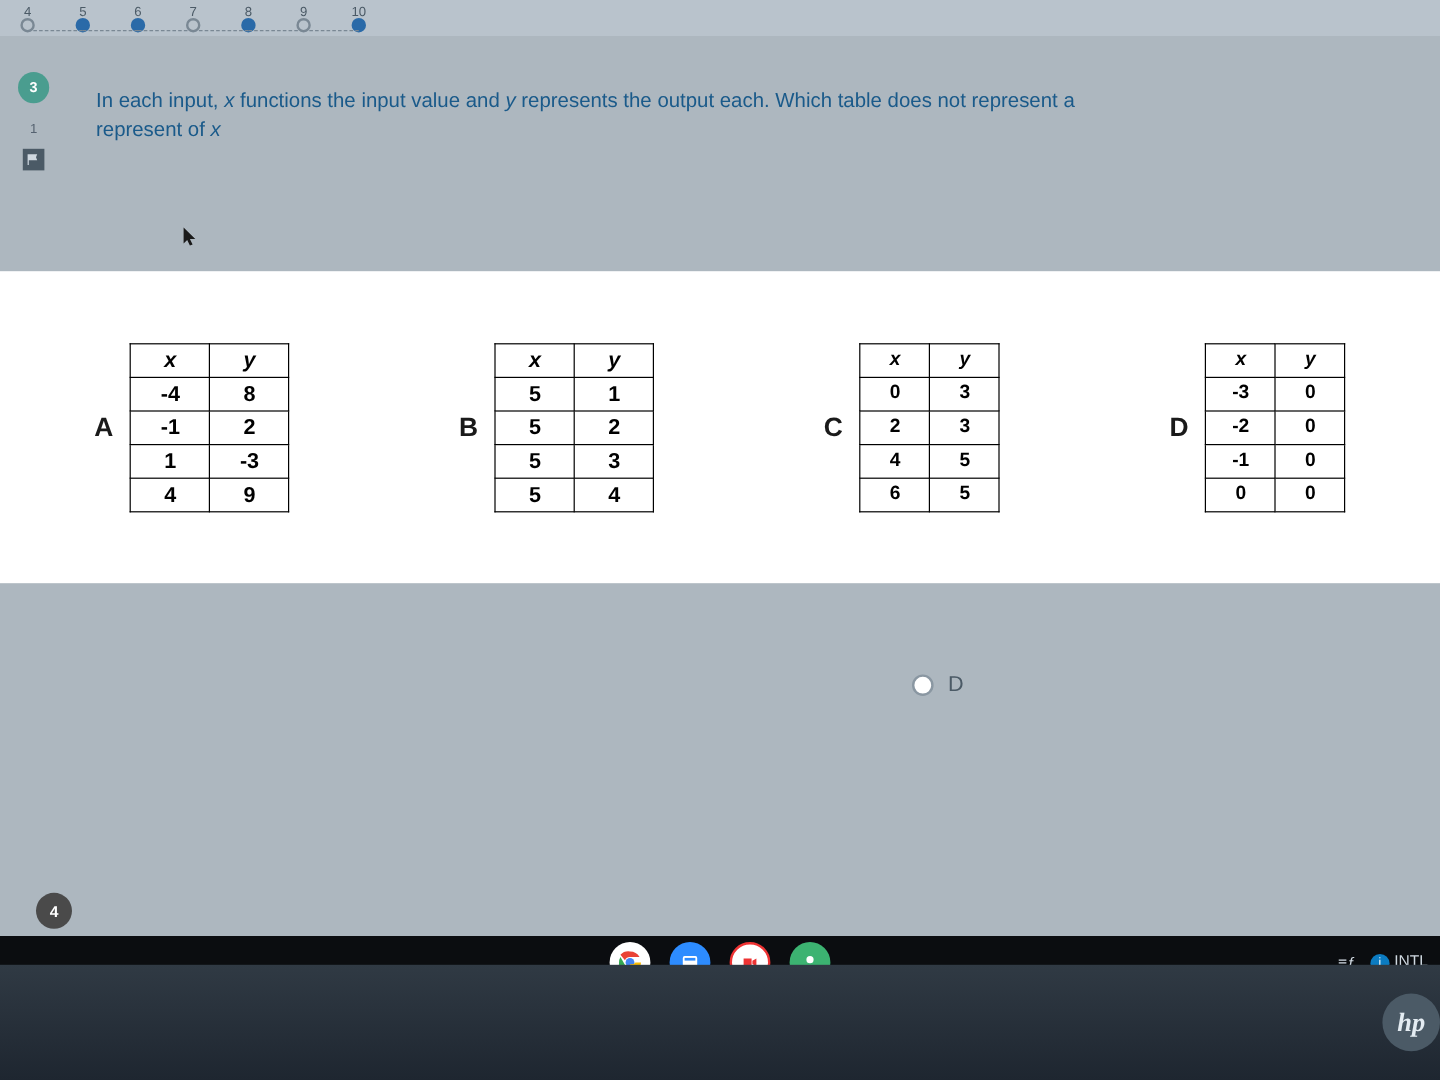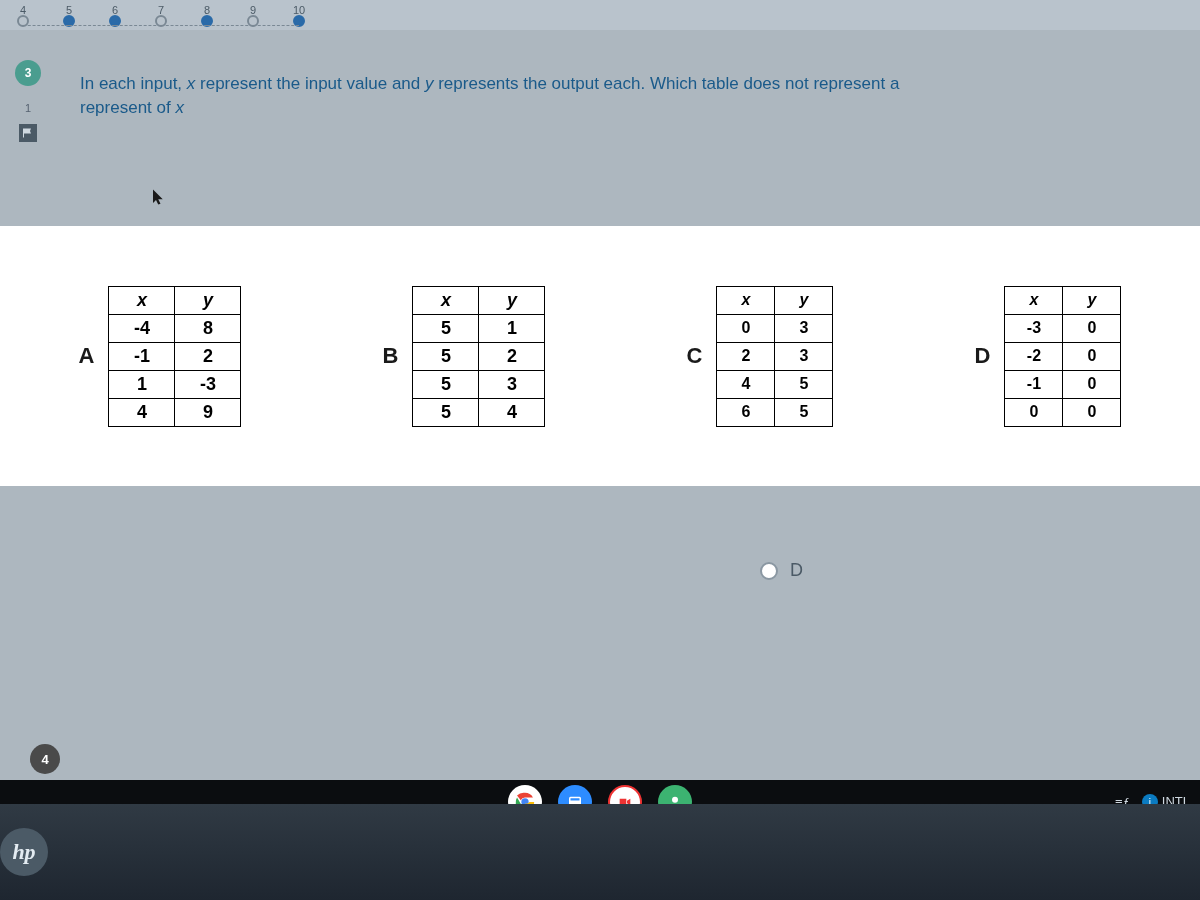--- a/index.html
+++ b/index.html
@@ -174,21 +174,21 @@
     display: inline-flex; align-items: center; justify-content: center;
     font-size: 10px; margin-right: 4px;
   }
 
   
   .desk {
     position: absolute;
     bottom: 0; left: 0; right: 0;
     height: 96px;
     background: linear-gradient(#303a44, #1e2630);
-    display: flex; align-items: center; justify-content: flex-start;
+    display: flex; align-items: center; justify-content: flex-end;
   }
   .hp-logo {
     width: 48px; height: 48px; border-radius: 50%;
     background: #4b5a66;
     display: flex; align-items: center; justify-content: center;
     color: #e4ecf2; font-style: italic; font-family: Georgia, serif;
     font-size: 22px; font-weight: bold;
   }
 </style>
 </head>
@@ -231,21 +231,21 @@
     <div class="rail-circle rail-q">3</div>
     <div class="rail-small">1</div>
     <div class="rail-flag">
       <svg viewBox="0 0 24 24">
           <path fill="#cfd8e0" d="M4 3h14l-2 5 2 5H4v8H2V3z"></path>
         </svg>
     </div>
   </div>
 
   <div class="question-header">
-    <span>In each input, </span><span class="italic">x</span><span> represent the input value and </span><span class="italic">y</span><span> represents the output each. Which table does  not represent a</span>
+    <span>In each input, </span><span class="italic">x</span><span> functions the input value and </span><span class="italic">y</span><span> represents the output each. Which table does  not represent a</span>
     <span class="line2"><span>represent of </span><span class="italic">x</span></span>
   </div>
 
   <div class="cursor-icon">
     <svg viewBox="0 0 24 24">
         <path d="M4 2l0 18 4-4 3 6 3-1-3-6 6 0z"></path>
       </svg>
   </div>
 
   <div class="tables-strip">

